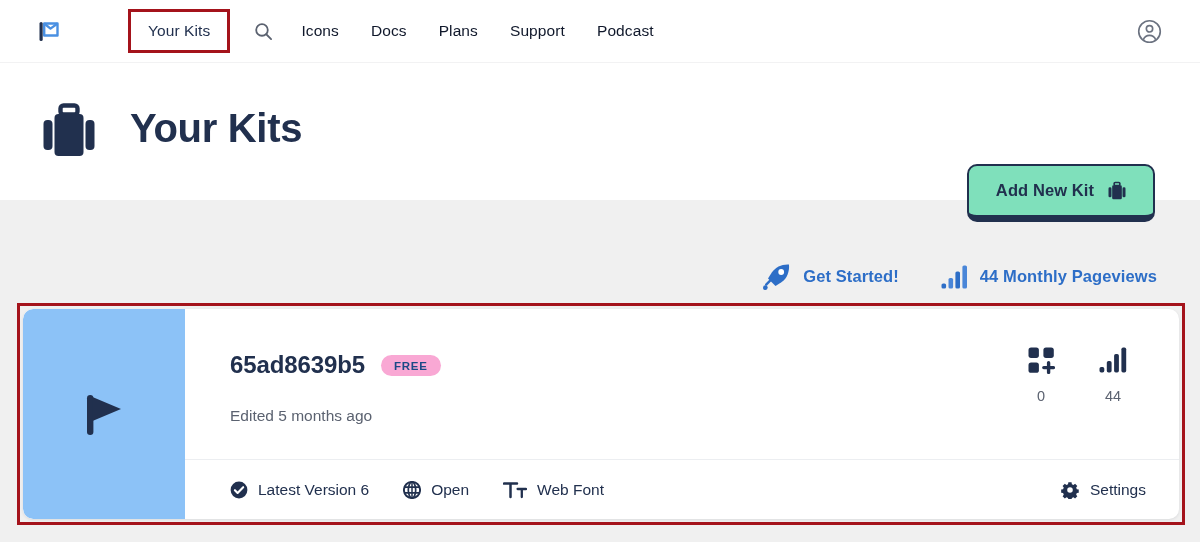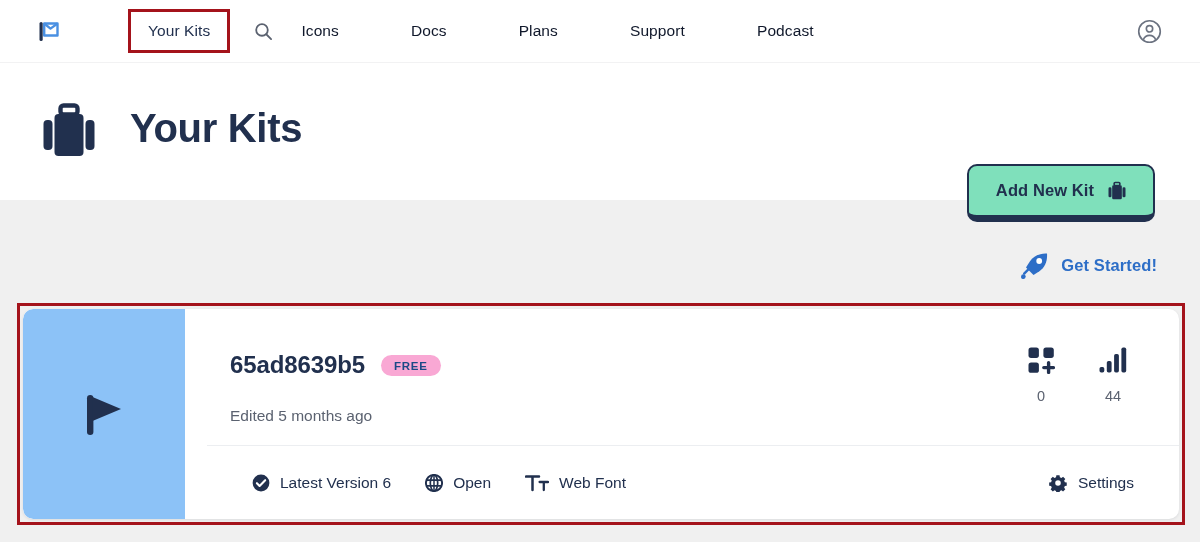--- a/index.html
+++ b/index.html
@@ -83,21 +83,21 @@
 
   .nav-search {
     width: 42px;
     display: flex;
     align-items: center;
     justify-content: center;
     cursor: pointer;
   }
 
   .nav-spacer-icons { margin-left: 17px; }
-  .nav-spacer { margin-left: 72px; text-align: center; }
+  .nav-spacer { margin-left: 32px; text-align: center; }
 
   .account-icon {
     position: absolute;
     right: 38px;
     top: 19px;
     width: 25px;
     height: 25px;
     cursor: pointer;
   }
 
@@ -150,21 +150,21 @@
     font-size: 16.5px;
     font-weight: bold;
     color: #21304e;
     letter-spacing: 0.1px;
   }
 
   
   .stats-row {
     position: absolute;
     right: 43px;
-    top: 252px;
+    top: 263px;
     display: flex;
     align-items: center;
     gap: 42px;
   }
 
   .stat-link {
     display: flex;
     align-items: center;
     gap: 12px;
     cursor: pointer;
@@ -286,26 +286,25 @@
     justify-content: center;
   }
 
   .metric-value {
     margin-top: 13px;
     font-size: 14.5px;
     color: #5b6270;
   }
 
   .kit-footer {
-    height: 74px;
+    height: 60px;
     border-top: 1px solid #eceef1;
     display: flex;
     align-items: center;
     position: relative;
-    margin-left: 22px;
   }
 
   .kit-actions {
     position: absolute;
     left: 45px;
     display: flex;
     align-items: center;
     gap: 34px;
   }
 
@@ -316,21 +315,21 @@
     cursor: pointer;
   }
 
   .kit-action-label {
     font-size: 15.5px;
     color: #21304e;
   }
 
   .kit-settings {
     position: absolute;
-    right: 45px;
+    right: 33px;
     display: flex;
     align-items: center;
     gap: 11px;
     cursor: pointer;
   }
 
   .kit-settings-label {
     font-size: 15.5px;
     color: #21304e;
   }
@@ -425,20 +424,29 @@
     <div class="stat-link">
       <svg class="ico" width="28" height="27" viewBox="0 0 28 27">
         <path d="M26 1.5 C19 1 12.5 4 8.8 9.5 L5 15.5 L12.5 23 L18.4 19.2 C24 15.5 26.6 8.8 26 1.5 Z" fill="#2d6ec7"></path>
         <circle cx="18.2" cy="9" r="2.9" fill="#ffffff"></circle>
         <path d="M7.6 17.2 L3.2 21.6 M1.5 25.5 l1.3 -0.2" stroke="#2d6ec7" stroke-width="2.4" stroke-linecap="round"></path>
         <circle cx="2.4" cy="24.6" r="2.3" fill="#2d6ec7"></circle>
       </svg>
       <span class="stat-link-label">Get Started!</span>
     </div>
 
+    <div class="stat-link">
+      <svg class="ico" width="27" height="24" viewBox="0 0 27 24">
+        <rect x="0.5" y="18.5" width="4.6" height="5" rx="1.6" fill="#2d6ec7"></rect>
+        <rect x="7.5" y="13" width="4.6" height="10.5" rx="1.6" fill="#4a86d8"></rect>
+        <rect x="14.4" y="6.5" width="4.6" height="17" rx="1.6" fill="#2d6ec7"></rect>
+        <rect x="21.4" y="0.5" width="4.6" height="23" rx="1.6" fill="#4a86d8"></rect>
+      </svg>
+      <span class="stat-link-label">44 Monthly Pageviews</span>
+    </div>
   </div>
 
   <div class="kit-card">
 
     <div class="kit-thumb">
       <svg class="ico" width="62" height="62" viewBox="0 0 62 62">
         <rect x="14" y="12" width="6.4" height="40" rx="3.2" fill="#21304e"></rect>
         <path d="M19.5 14 L48 26 L19.5 38 Z" fill="#21304e"></path>
       </svg>
     </div>

